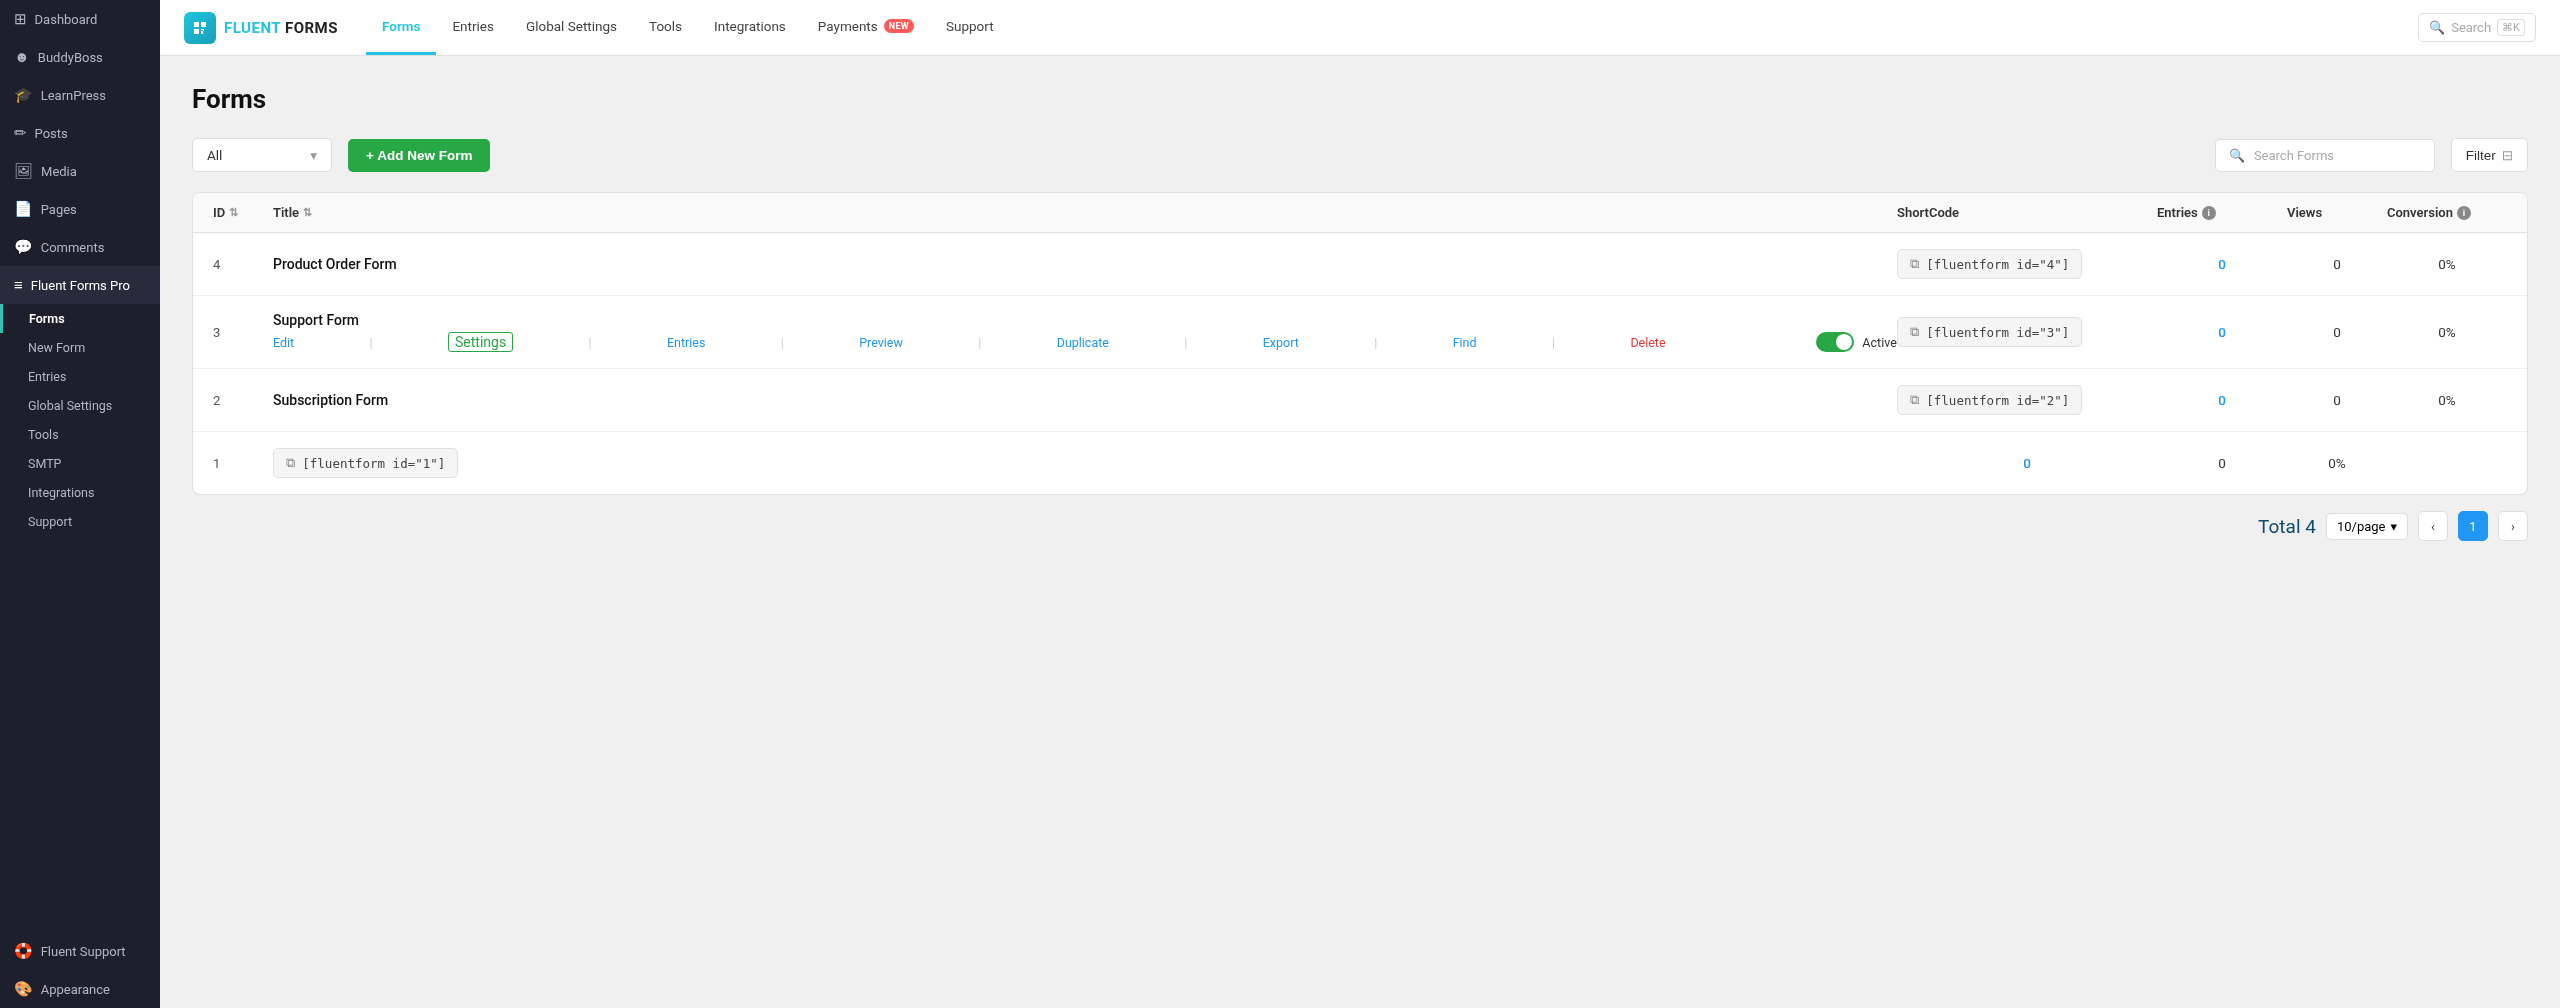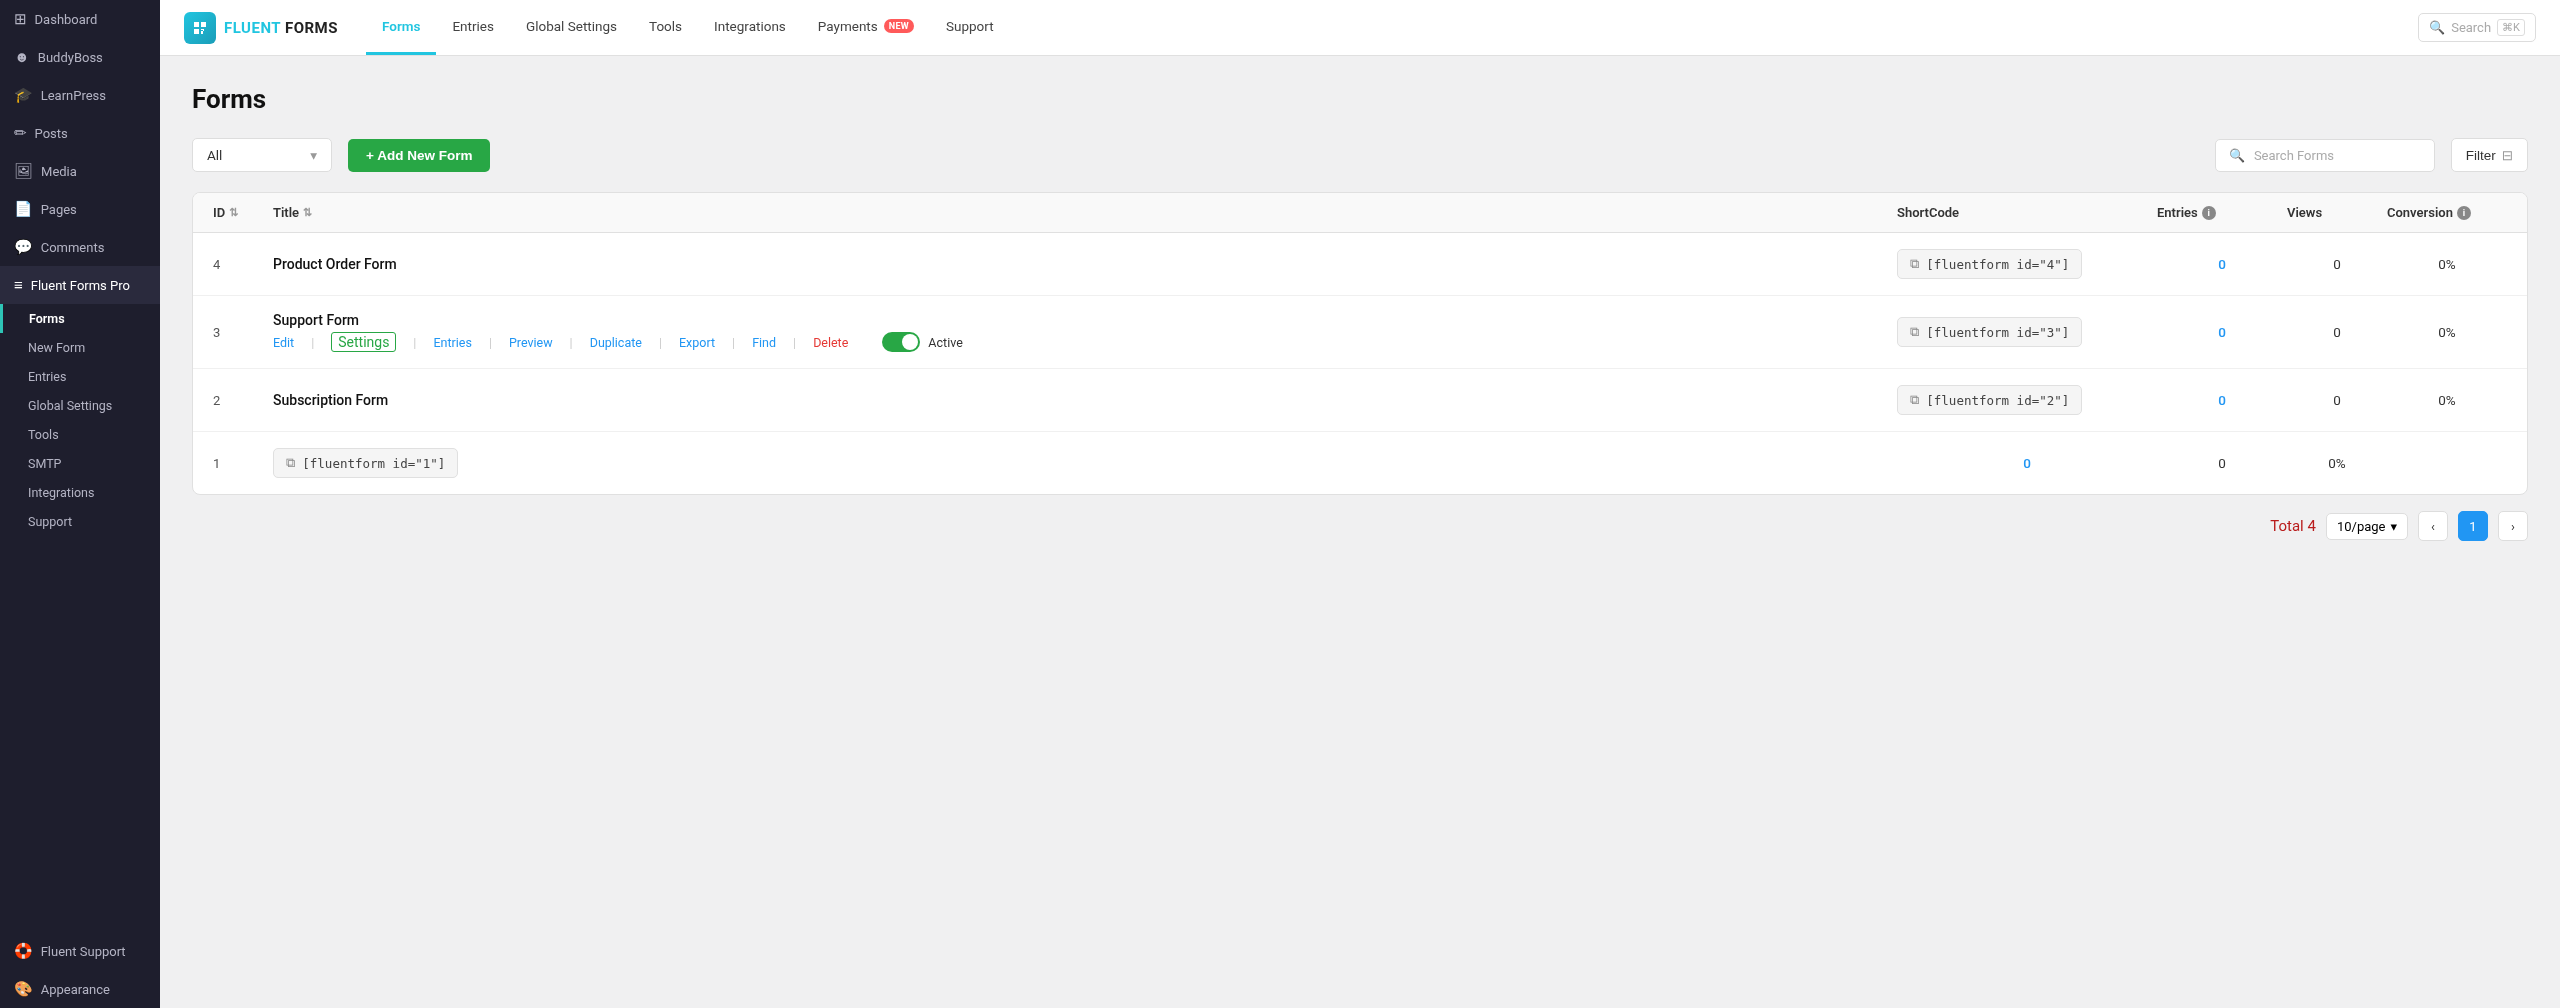--- a/index.html
+++ b/index.html
@@ -251,21 +251,21 @@
       grid-template-columns: 60px 1fr 260px 130px 100px 120px;
       padding: 16px 20px;
       border-bottom: 1px solid #f0f0f0;
       align-items: center;
     }
     .table-row:last-child { border-bottom: none; }
 
     .row-id { color: #555; font-size: 13px; }
     .row-title-wrap { display: flex; flex-direction: column; gap: 4px; }
     .row-title { font-size: 14px; color: #111; font-weight: 500; }
-    .row-actions { display: flex; align-items: center; gap: 12px; font-size: 12.5px; }
+    .row-actions { display: flex; align-items: center; gap: 12px; font-size: 12.5px; justify-content: space-between; }
     .row-action-link { color: #2196f3; cursor: pointer; text-decoration: none; }
     .row-action-link.delete { color: #e53935; }
     .row-action-sep { color: #ccc; padding: 0 5px; }
 
     .settings-btn {
       border: 2px solid #28a745;
       color: #28a745;
       border-radius: 4px;
       padding: 1px 7px;
       font-size: 14px;
@@ -313,21 +313,21 @@
     .toggle-label { font-size: 12.5px; color: #333; }
 
     
     .pagination-bar {
       display: flex;
       align-items: center;
       justify-content: flex-end;
       padding: 16px 0 0 0;
       gap: 10px;
     }
-    .total-label { font-size: 15px; color: #b91c1c; }
+    .total-label { font-size: 19px; color: #0c4a6e; }
     .per-page {
       border: 1px solid #ddd;
       border-radius: 5px;
       padding: 5px 10px;
       font-size: 13px;
       background: #fff;
       cursor: pointer;
       display: flex;
       align-items: center;
       gap: 5px;

